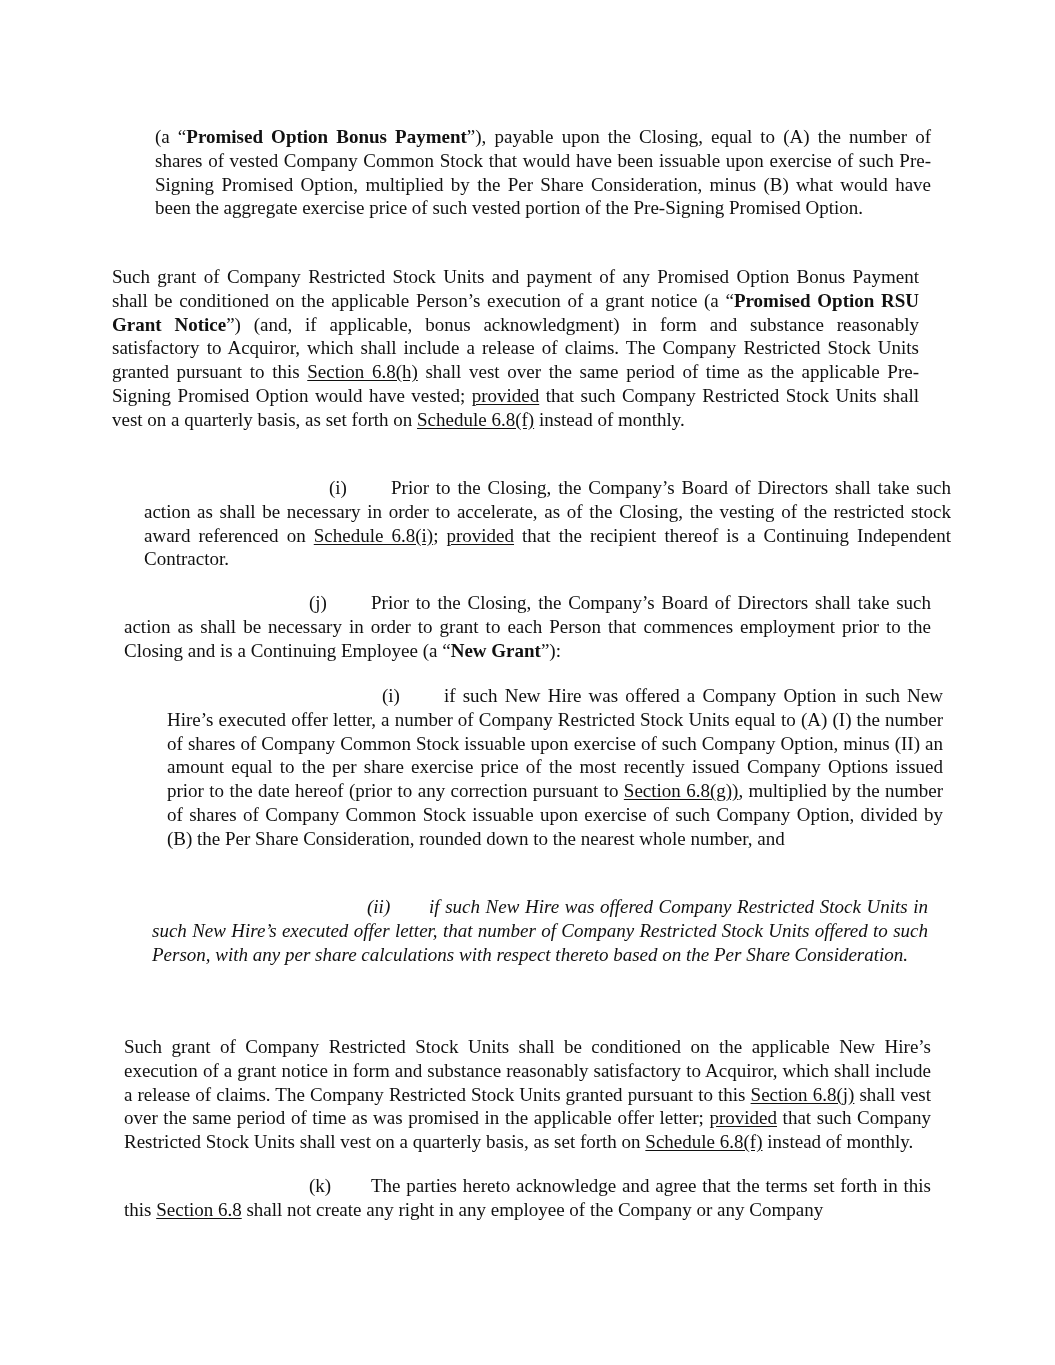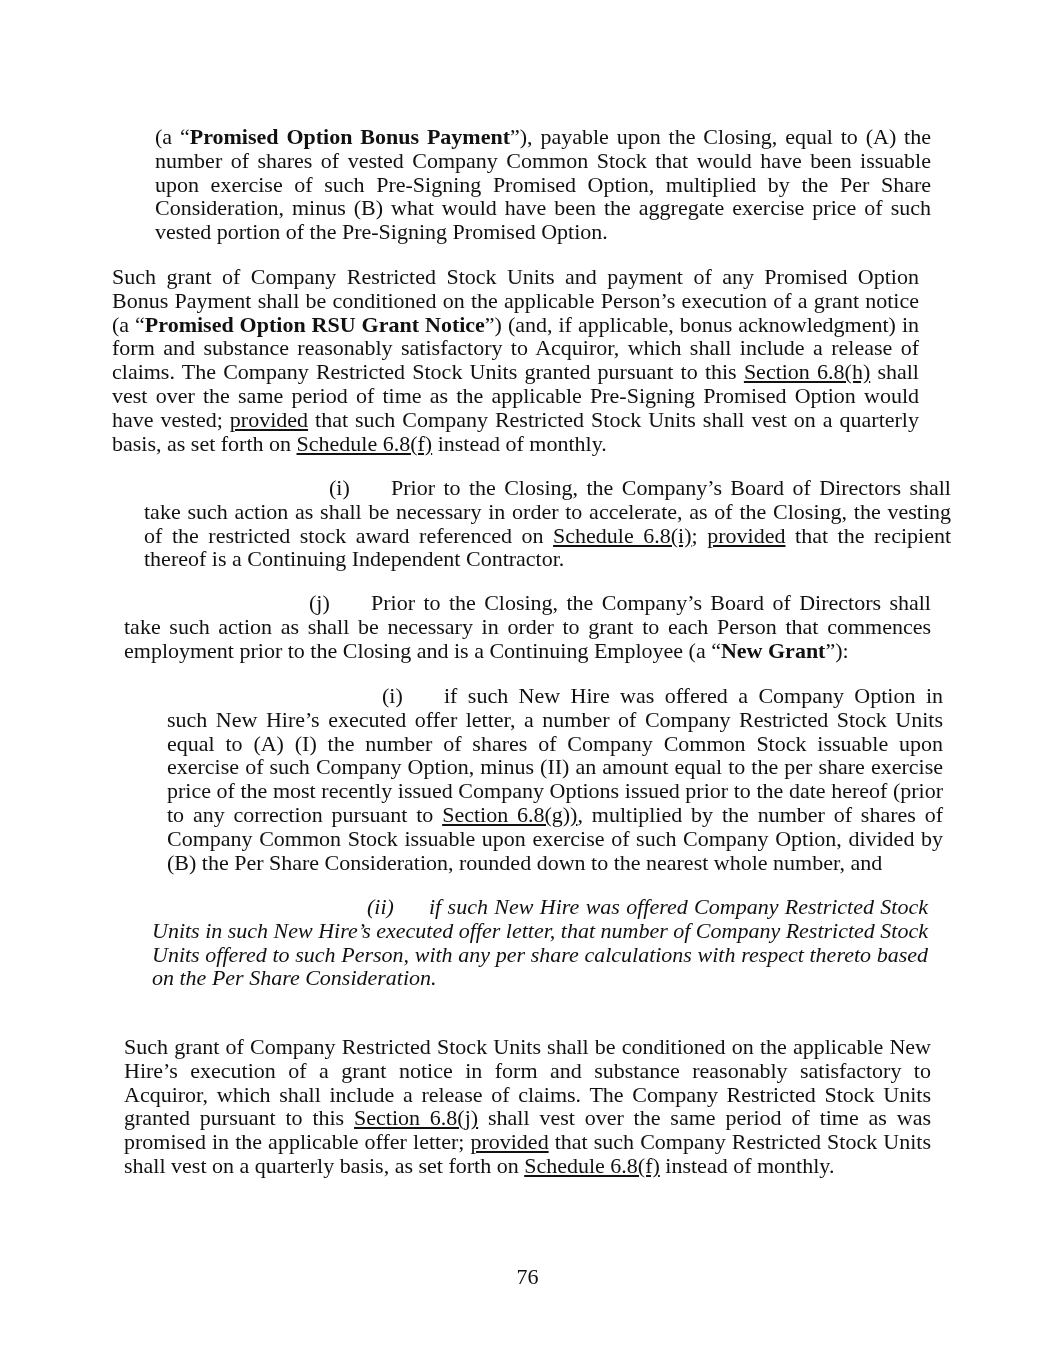--- a/index.html
+++ b/index.html
@@ -1,20 +1,20 @@
 <!DOCTYPE html>
 <html><head>
 <meta charset="utf-8">
 <style>
   html, body { margin: 0; padding: 0; background: #ffffff; }
   body { width: 1055px; height: 1365px; position: relative; overflow: hidden; }
   .page {
     position: absolute; left: 0; top: 0; width: 1055px; height: 1365px; background: #fff;
     font-family: "Liberation Serif", "DejaVu Serif", serif;
-    font-size: 22px; line-height: 23.8px; color: #111;
+    font-size: 19px; line-height: 23.8px; color: #111;
   }
   .para { position: absolute; margin: 0; text-align: justify; }
   .para .seg-b { font-weight: bold; }
   .para .seg-u { text-decoration: underline; text-underline-offset: 2px; }
   .p1 { left: 155px; top: 125px; width: 776px; }
   .p2 { left: 112px; top: 265px; width: 807px; }
   .p3 { left: 124px; top: 476px; width: 807px; text-indent: 185px; margin-left: 20px; }
   .p4 { left: 124px; top: 591px; width: 807px; text-indent: 185px; }
   .p5 { left: 155px; top: 684px; width: 776px; text-indent: 215px; margin-left: 12px; }
   .p6 { left: 152px; top: 895px; width: 776px; text-indent: 215px; font-style: italic; }
@@ -27,14 +27,14 @@
 <body>
 
 <div class="page">
   <p class="para p1"><span>(a “</span><span class="seg-b">Promised Option Bonus Payment</span><span>”), payable upon the Closing, equal to (A) the number of shares of vested Company Common Stock that would have been issuable upon exercise of such Pre-Signing Promised Option, multiplied by the Per Share Consideration, minus (B) what would have been the aggregate exercise price of such vested portion of the Pre-Signing Promised Option.</span></p>
   <p class="para p2"><span>Such grant of Company Restricted Stock Units and payment of any Promised Option Bonus Payment shall be conditioned on the applicable Person’s execution of a grant notice (a “</span><span class="seg-b">Promised Option RSU Grant Notice</span><span>”) (and, if applicable, bonus acknowledgment) in form and substance reasonably satisfactory to Acquiror, which shall include a release of claims.  The Company Restricted Stock Units granted pursuant to this </span><span class="seg-u">Section 6.8(h)</span><span> shall vest over the same period of time as the applicable Pre-Signing Promised Option would have vested; </span><span class="seg-u">provided</span><span> that such Company Restricted Stock Units shall vest on a quarterly basis, as set forth on </span><span class="seg-u">Schedule 6.8(f)</span><span> instead of monthly.</span></p>
   <p class="para p3"><span class="label-col">(i)</span><span>Prior to the Closing, the Company’s Board of Directors shall take such action as shall be necessary in order to accelerate, as of the Closing, the vesting of the restricted stock award referenced on </span><span class="seg-u">Schedule 6.8(i)</span><span>; </span><span class="seg-u">provided</span><span> that the recipient thereof is a Continuing Independent Contractor.</span></p>
   <p class="para p4"><span class="label-col">(j)</span><span>Prior to the Closing, the Company’s Board of Directors shall take such action as shall be necessary in order to grant to each Person that commences employment prior to the Closing and is a Continuing Employee (a “</span><span class="seg-b">New Grant</span><span>”):</span></p>
   <p class="para p5"><span class="label-col">(i)</span><span>if such New Hire was offered a Company Option in such New Hire’s executed offer letter, a number of Company Restricted Stock Units equal to (A) (I) the number of shares of Company Common Stock issuable upon exercise of such Company Option, minus (II) an amount equal to the per share exercise price of the most recently issued Company Options issued prior to the date hereof (prior to any correction pursuant to </span><span class="seg-u">Section 6.8(g))</span><span>, multiplied by the number of shares of Company Common Stock issuable upon exercise of such Company Option, divided by (B) the Per Share Consideration, rounded down to the nearest whole number, and</span></p>
   <p class="para p6"><span class="label-col">(ii)</span><span>if such New Hire was offered Company Restricted Stock Units in such New Hire’s executed offer letter, that number of Company Restricted Stock Units offered to such Person, with any per share calculations with respect thereto based on the Per Share Consideration.</span></p>
   <p class="para p7"><span>Such grant of Company Restricted Stock Units shall be conditioned on the applicable New Hire’s execution of a grant notice in form and substance reasonably satisfactory to Acquiror, which shall include a release of claims.  The Company Restricted Stock Units granted pursuant to this </span><span class="seg-u">Section 6.8(j)</span><span> shall vest over the same period of time as was promised in the applicable offer letter; </span><span class="seg-u">provided</span><span> that such Company Restricted Stock Units shall vest on a quarterly basis, as set forth on </span><span class="seg-u">Schedule 6.8(f)</span><span> instead of monthly.</span></p>
-  <div class="page-number">76</div>
+  <p class="para p8"><span class="label-col">(k)</span><span>The parties hereto acknowledge and agree that the terms set forth in this this </span><span class="seg-u">Section 6.8</span><span> shall not create any right in any employee of the Company or any Company</span></p>
 </div>
 
 </body></html>

